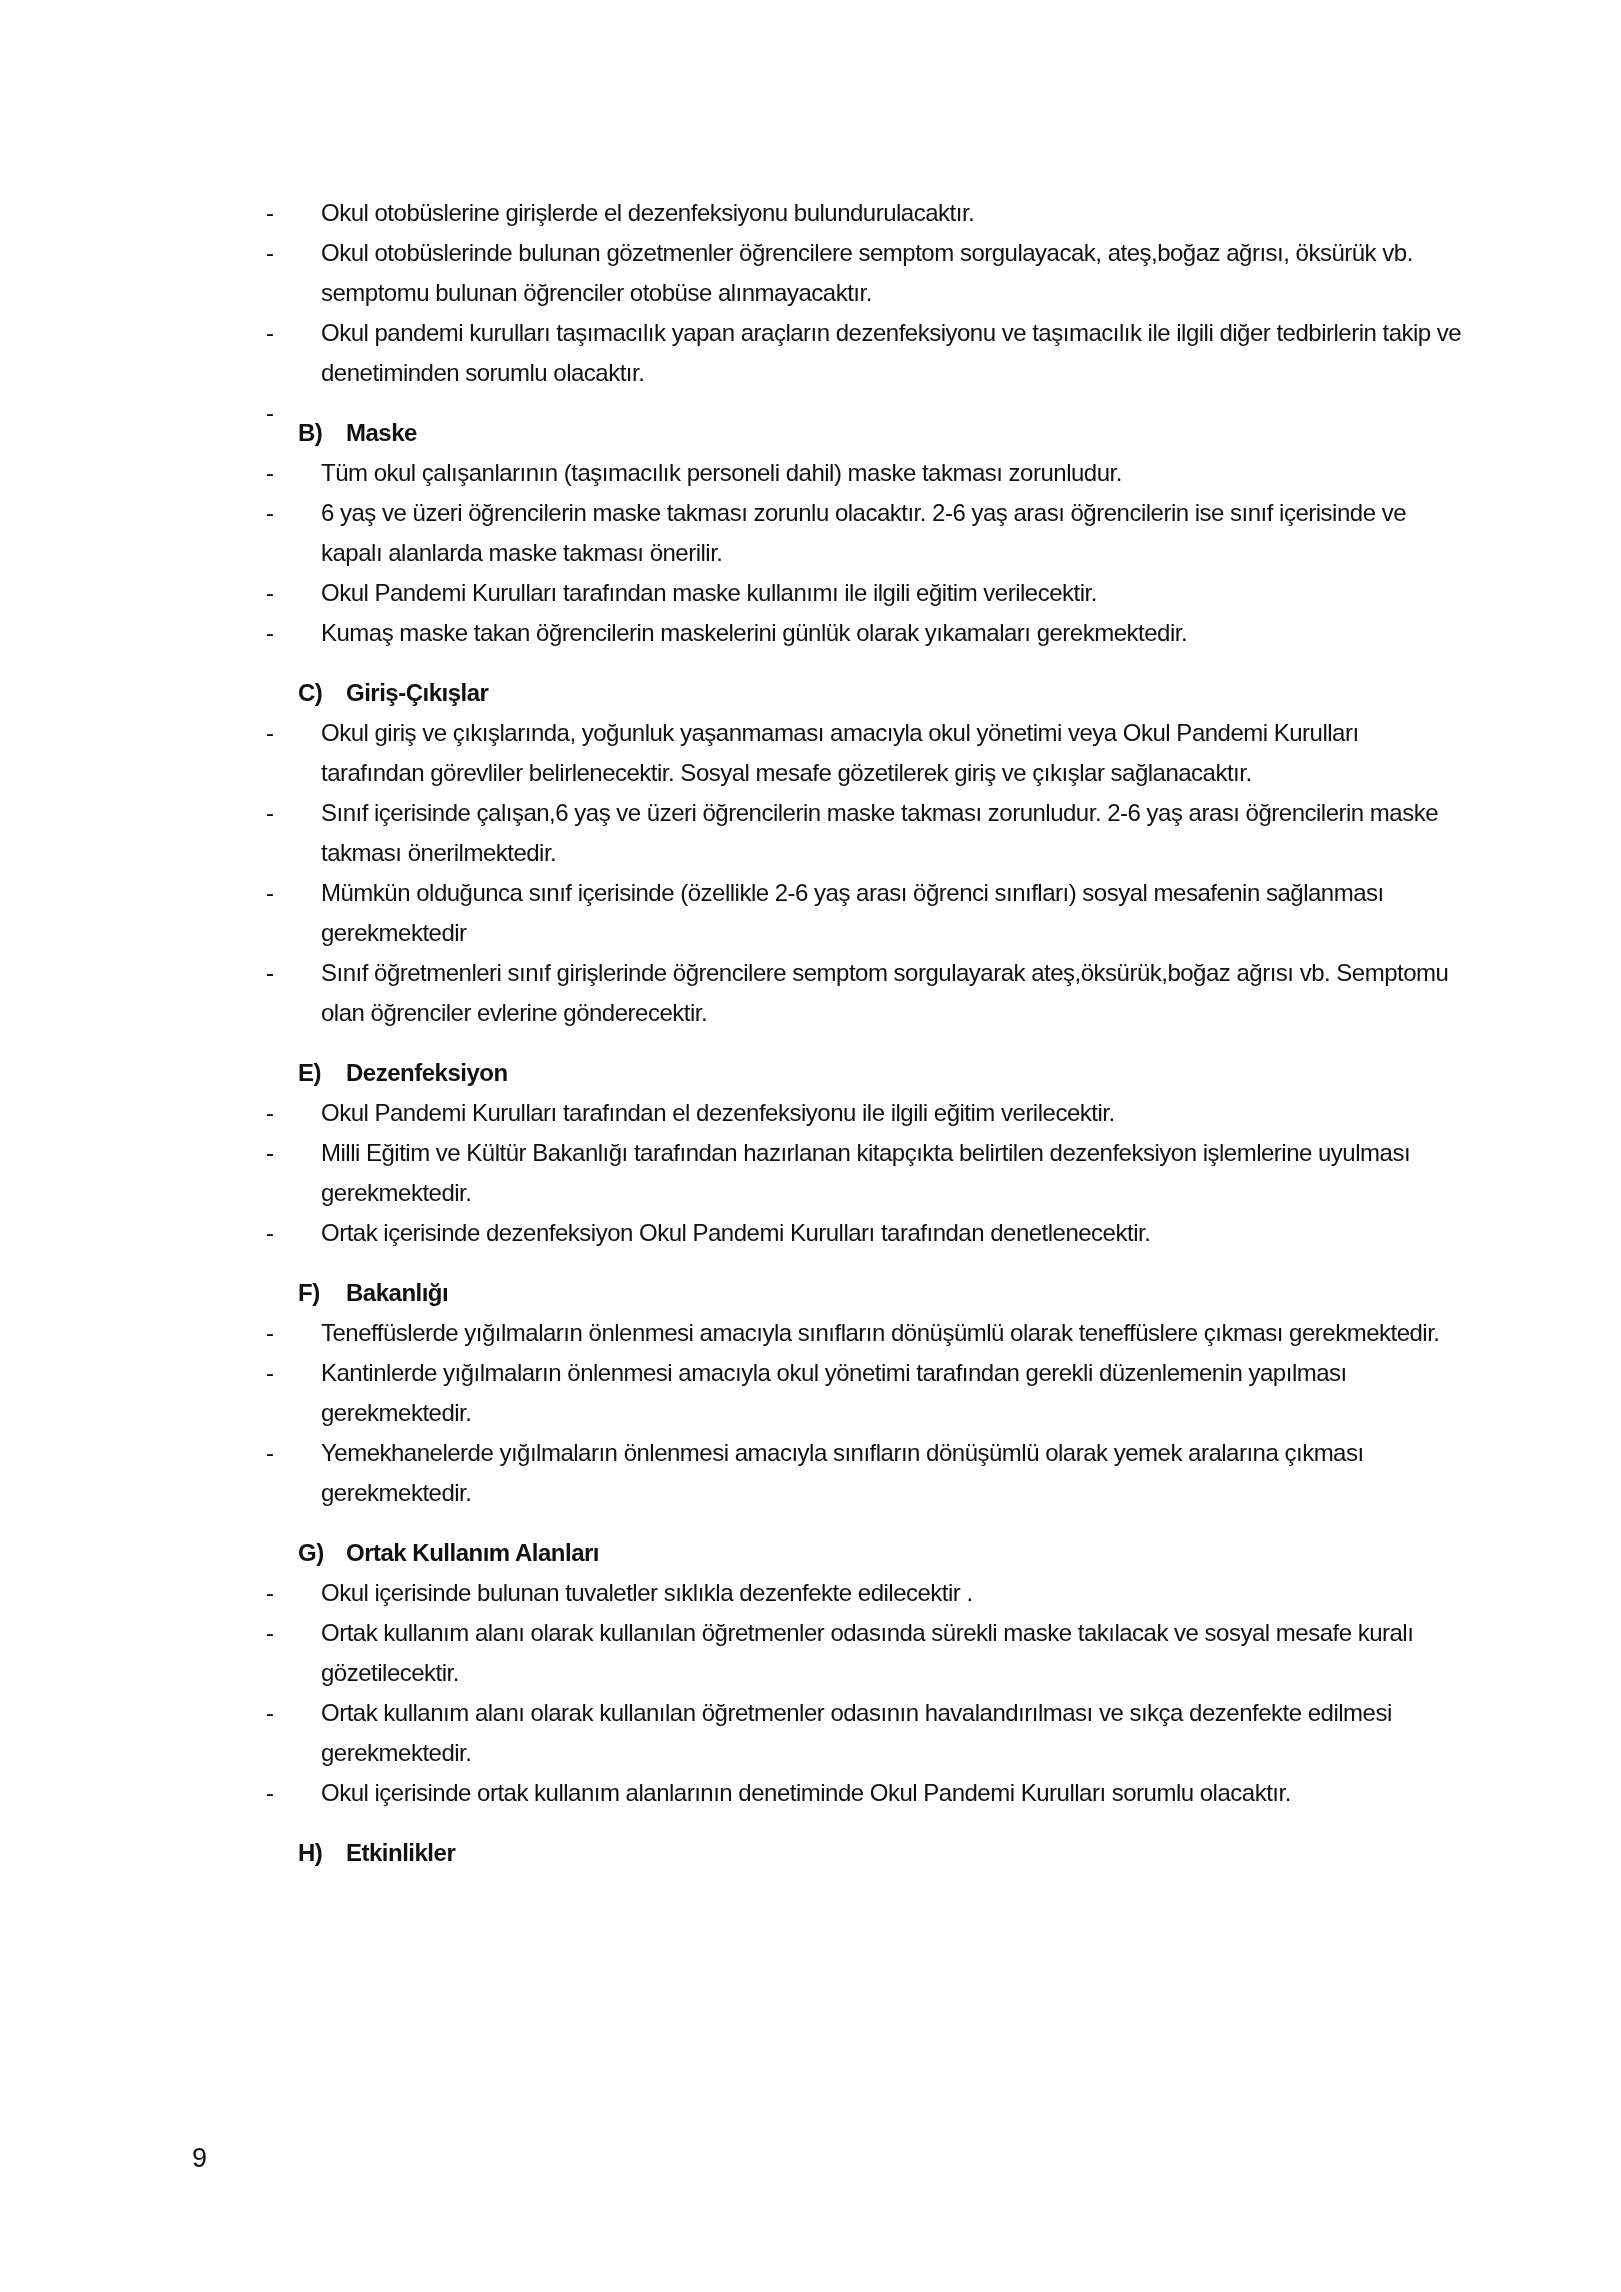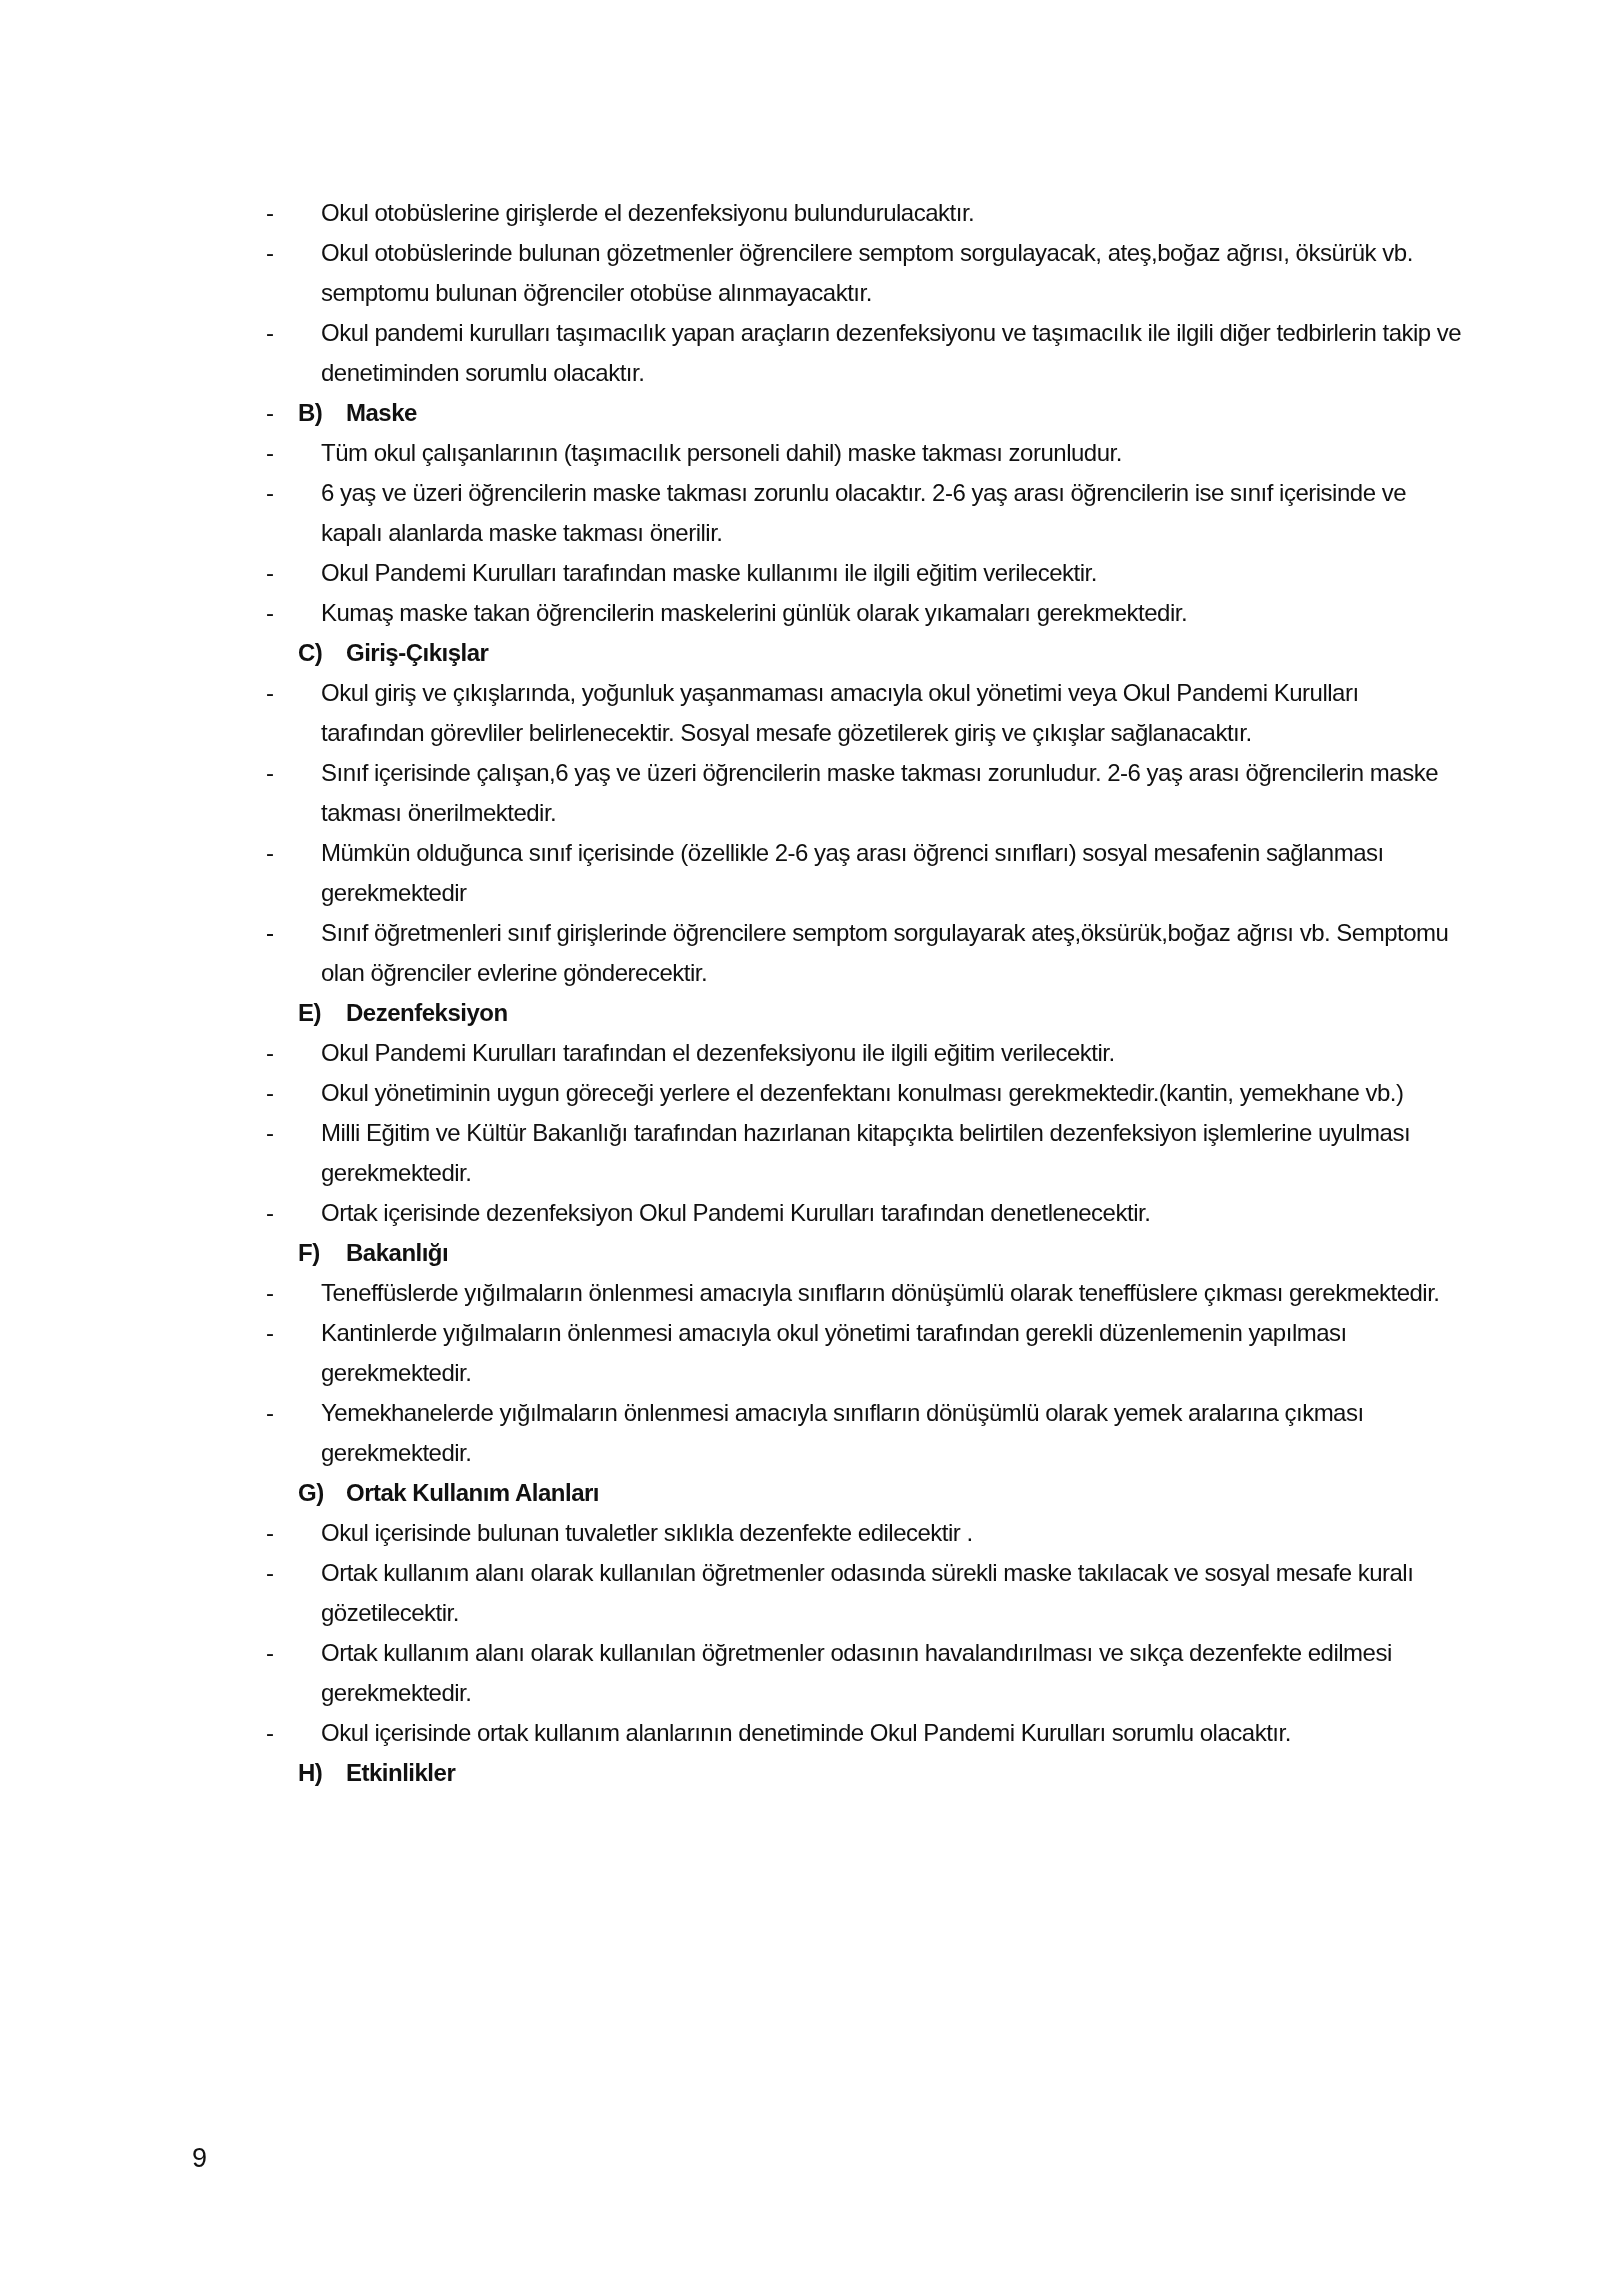--- a/index.html
+++ b/index.html
@@ -6,21 +6,21 @@
     body {
       width: 1622px; height: 2293px; position: relative; overflow: hidden;
       font-family: "Liberation Sans", sans-serif; color: #111111;
     }
     .content {
       position: absolute; left: 266px; top: 193px; width: 1200px;
       font-size: 24px; line-height: 40px; letter-spacing: -0.5px;
     }
     .item { position: relative; padding-left: 55px; }
     .item .dash { position: absolute; left: 0; top: 0; width: 18px; }
-    .heading { padding-left: 32px; font-weight: bold; }
+    .heading { padding-left: 32px; font-weight: bold; margin-top: 20px; }
     .heading .letter { display: inline-block; width: 48px; }
     .page-number {
       position: absolute; left: 192px; top: 2140px;
       font-size: 27px; line-height: 36px; color: #111;
     }
   </style>
 </head>
 <body>
 
 <div class="content" id="doc-body">
@@ -34,21 +34,21 @@
     <div class="item"><span class="dash">-</span><span>Okul Pandemi Kurulları tarafından maske kullanımı ile ilgili eğitim verilecektir.</span></div>
     <div class="item"><span class="dash">-</span><span>Kumaş maske takan öğrencilerin maskelerini günlük olarak yıkamaları gerekmektedir.</span></div>
     <div class="heading"><span class="letter">C)</span><span>Giriş-Çıkışlar</span></div>
     <div class="item"><span class="dash">-</span><span>Okul giriş ve çıkışlarında, yoğunluk yaşanmaması amacıyla okul yönetimi veya Okul Pandemi Kurulları tarafından görevliler belirlenecektir. Sosyal mesafe gözetilerek giriş ve çıkışlar sağlanacaktır.</span></div>
     <div class="item"><span class="dash">-</span><span>Sınıf içerisinde çalışan,6 yaş ve üzeri öğrencilerin maske takması zorunludur. 2-6 yaş arası öğrencilerin maske takması önerilmektedir.</span></div>
     <div class="item"><span class="dash">-</span><span>Mümkün olduğunca sınıf içerisinde (özellikle 2-6 yaş arası öğrenci sınıfları) sosyal mesafenin sağlanması gerekmektedir</span></div>
     <div class="item"><span class="dash">-</span></div>
     <div class="item"><span class="dash">-</span><span>Sınıf öğretmenleri sınıf girişlerinde öğrencilere semptom sorgulayarak  ateş,öksürük,boğaz ağrısı vb. Semptomu olan öğrenciler evlerine gönderecektir.</span></div>
     <div class="heading"><span class="letter">E)</span><span>Dezenfeksiyon</span></div>
     <div class="item"><span class="dash">-</span><span>Okul Pandemi Kurulları tarafından el dezenfeksiyonu ile ilgili eğitim verilecektir.</span></div>
-    <div class="item"><span class="dash">-</span><span>Okul yönetiminin uygun göreceği yerlere el dezenfektanı konulması gerekmektedir.(kantin, yemekhane vb.)</span></div>
+    <div class="item"><span class="dash">-</span></div>
     <div class="item"><span class="dash">-</span><span>Milli Eğitim ve Kültür Bakanlığı tarafından hazırlanan kitapçıkta belirtilen dezenfeksiyon işlemlerine uyulması gerekmektedir.</span></div>
     <div class="item"><span class="dash">-</span><span>Ortak içerisinde dezenfeksiyon Okul Pandemi Kurulları tarafından denetlenecektir.</span></div>
     <div class="heading"><span class="letter">F)</span><span>Bakanlığı</span></div>
     <div class="item"><span class="dash">-</span><span>Teneffüslerde yığılmaların önlenmesi amacıyla sınıfların dönüşümlü olarak teneffüslere çıkması gerekmektedir.</span></div>
     <div class="item"><span class="dash">-</span><span>Kantinlerde yığılmaların önlenmesi amacıyla okul yönetimi tarafından gerekli düzenlemenin yapılması gerekmektedir.</span></div>
     <div class="item"><span class="dash">-</span><span>Yemekhanelerde yığılmaların önlenmesi amacıyla sınıfların dönüşümlü olarak yemek aralarına çıkması gerekmektedir.</span></div>
     <div class="heading"><span class="letter">G)</span><span>Ortak Kullanım Alanları</span></div>
     <div class="item"><span class="dash">-</span><span>Okul içerisinde bulunan tuvaletler sıklıkla dezenfekte edilecektir .</span></div>
     <div class="item"><span class="dash">-</span><span>Ortak kullanım alanı olarak kullanılan öğretmenler odasında sürekli maske takılacak ve sosyal mesafe kuralı gözetilecektir.</span></div>
     <div class="item"><span class="dash">-</span><span>Ortak kullanım alanı olarak kullanılan öğretmenler odasının havalandırılması ve sıkça dezenfekte edilmesi gerekmektedir.</span></div>

